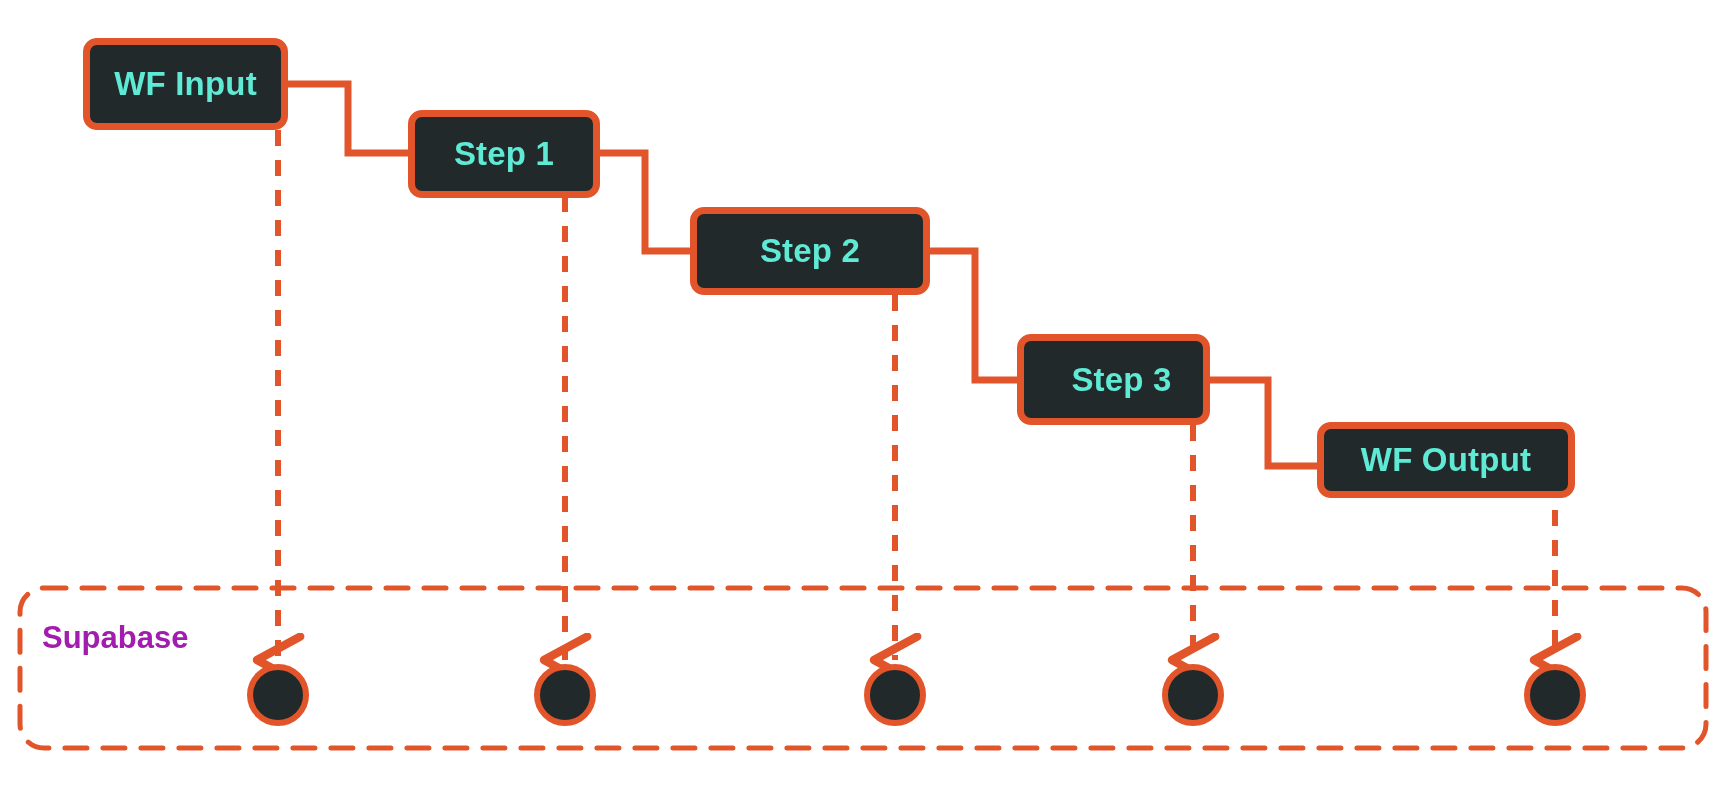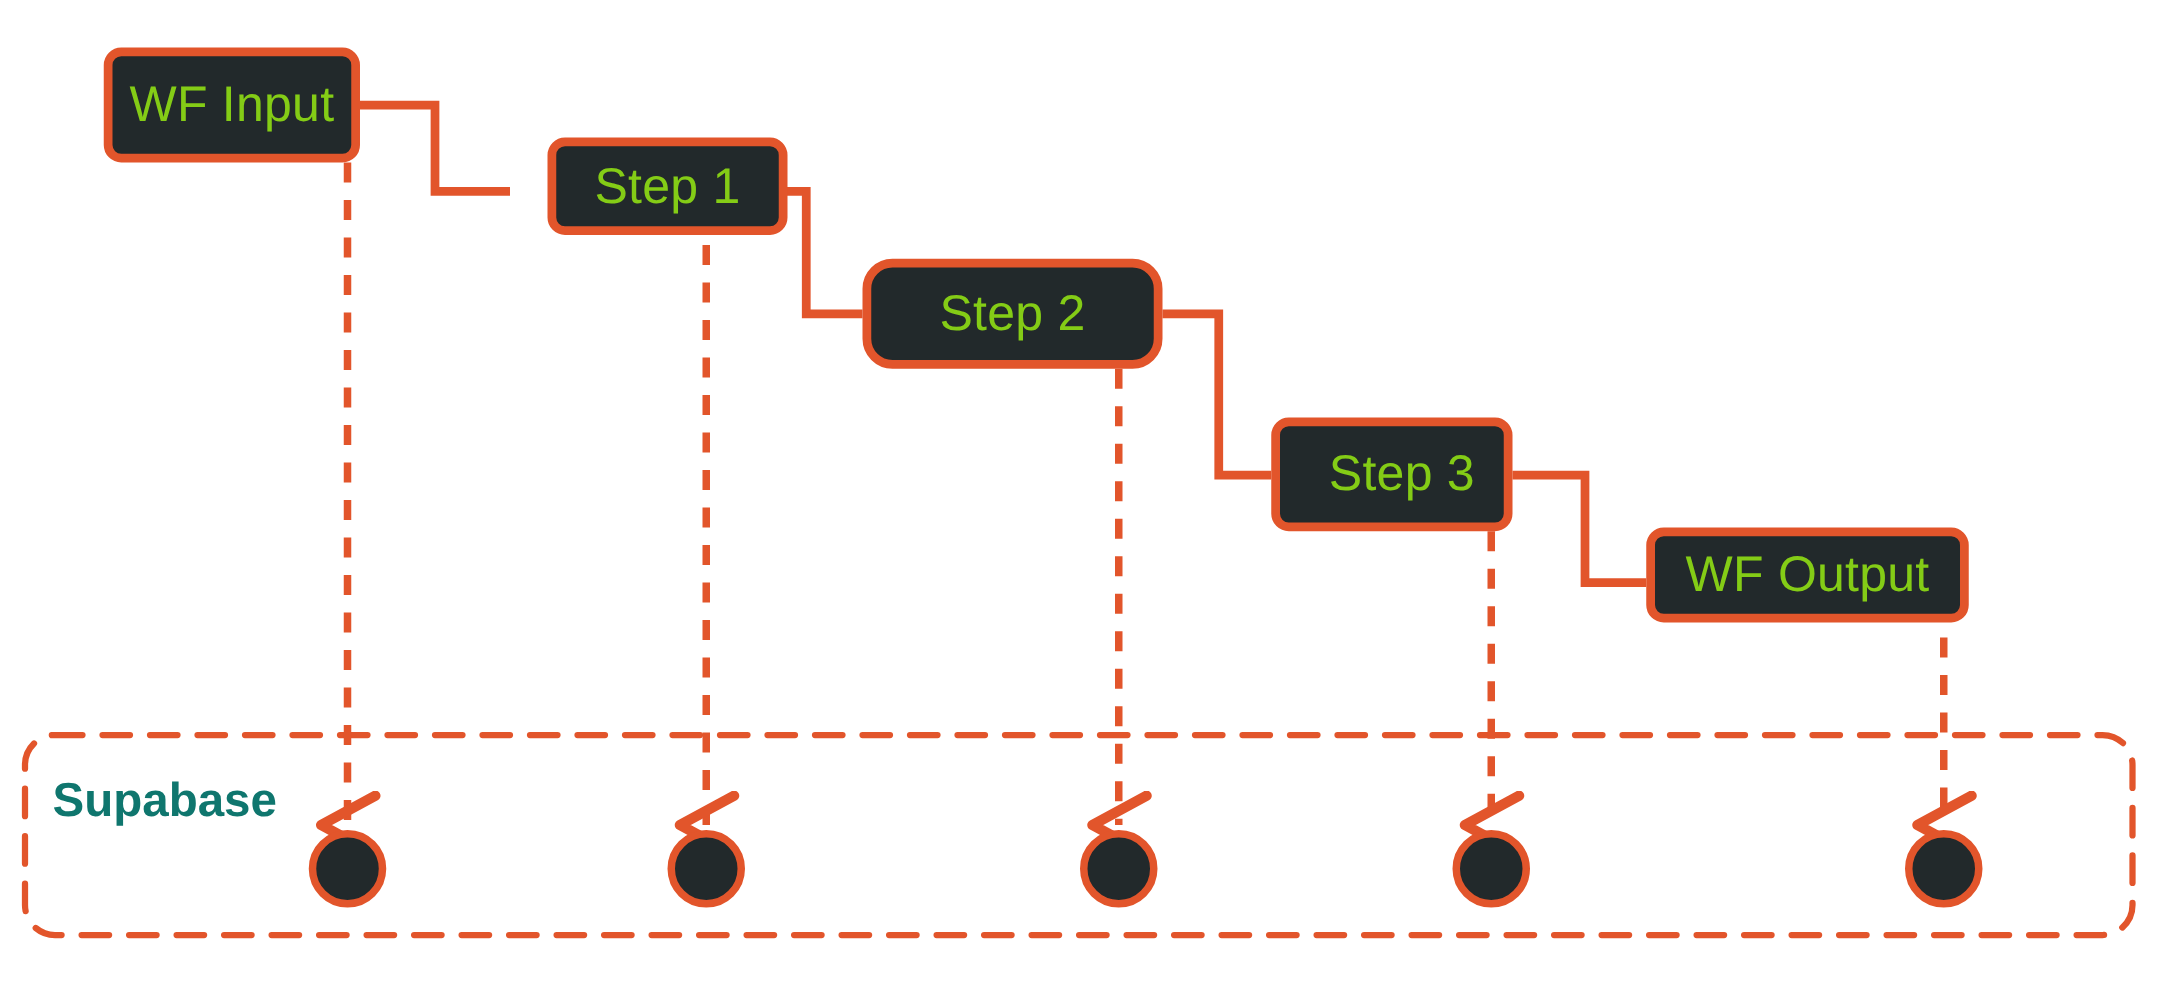--- a/index.html
+++ b/index.html
@@ -26,30 +26,30 @@
   }
   .node {
     position: absolute;
     box-sizing: border-box;
     background: #22292B;
     border: 7px solid #E2552B;
     border-radius: 14px;
     display: flex;
     align-items: center;
     justify-content: center;
-    color: #84cc16;
-    font-size: 40px;
-    font-weight: normal;
+    color: #5eead4;
+    font-size: 33px;
+    font-weight: bold;
     letter-spacing: 0.2px;
     z-index: 3;
   }
   .group-label {
     position: absolute;
-    color: #0f766e;
-    font-size: 38px;
+    color: #a21caf;
+    font-size: 31px;
     font-weight: bold;
     z-index: 4;
     white-space: nowrap;
   }
 </style>
 </head>
 <body>
 
 <div id="canvas">
 
@@ -83,25 +83,25 @@
         <circle cx="895" cy="695" r="28" fill="#22292B" stroke="#E2552B" stroke-width="6"></circle>
         <circle cx="1193" cy="695" r="28" fill="#22292B" stroke="#E2552B" stroke-width="6"></circle>
         <circle cx="1555" cy="695" r="28" fill="#22292B" stroke="#E2552B" stroke-width="6"></circle>
       </g>
   </svg>
 
   <div class="node" style="left:83px; top:38px; width:205px; height:92px;">
     <span>WF Input</span>
   </div>
 
-  <div class="node" style="left:408px; top:110px; width:192px; height:78px;margin-left:30px;">
+  <div class="node" style="left:408px; top:110px; width:192px; height:88px;">
     <span>Step 1</span>
   </div>
 
-  <div class="node" style="left:690px; top:207px; width:240px; height:88px;border-radius:24px;">
+  <div class="node" style="left:690px; top:207px; width:240px; height:88px;">
     <span>Step 2</span>
   </div>
 
   <div class="node" style="left:1017px; top:334px; width:193px; height:91px;padding-left:16px;">
     <span>Step 3</span>
   </div>
 
   <div class="node" style="left:1317px; top:422px; width:258px; height:76px;">
     <span>WF Output</span>
   </div>

